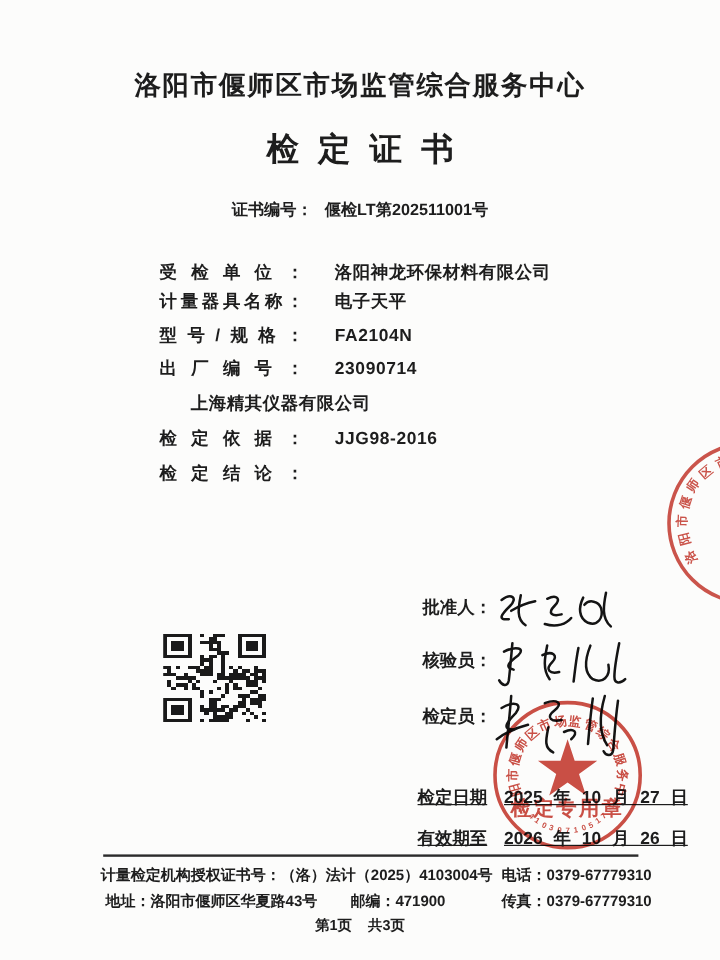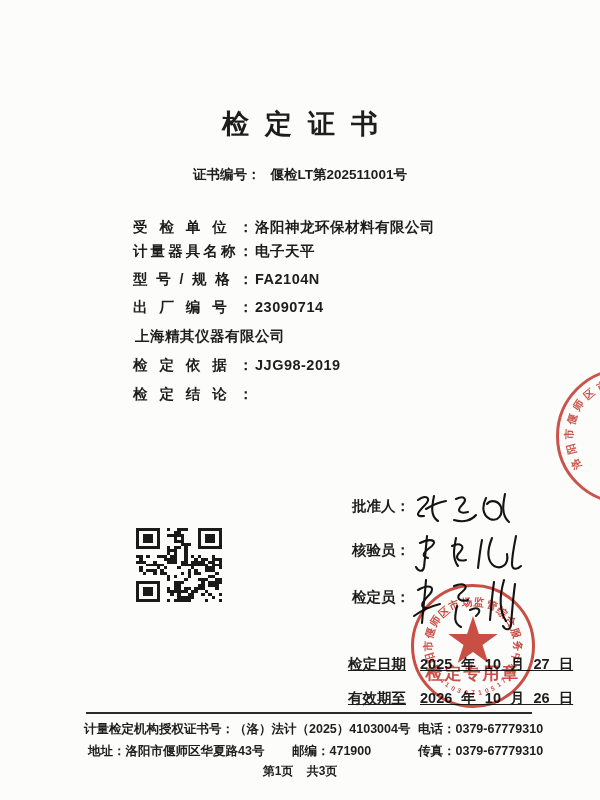--- a/index.html
+++ b/index.html
@@ -21,21 +21,21 @@
   .field-row{position:absolute;left:0;display:flex;align-items:baseline;}
   .field-row:nth-of-type(1){top:218px;}
   .field-row:nth-of-type(2){top:242px;}
   .field-row:nth-of-type(3){top:270px;}
   .field-row:nth-of-type(4){top:298px;}
   .field-row:nth-of-type(5){top:327px;}
   .field-row:nth-of-type(6){top:356px;}
   .field-row:nth-of-type(7){top:385px;}
   .field-label{display:inline-block;width:120px;font-weight:bold;font-size:14.5px;
     text-align:justify;text-align-last:justify;text-justify:inter-character;}
-  .field-value{margin-left:2px;font-weight:bold;font-size:14.5px;letter-spacing:0.5px;}
+  .field-value{margin-left:26px;font-weight:bold;font-size:14.5px;letter-spacing:0.5px;}
 
   .qr{position:absolute;left:136px;top:528px;}
 
   .sig-label{position:absolute;left:352px;font-size:14.5px;font-weight:bold;}
   .sig-label.s1{top:497px;} .sig-label.s2{top:541px;} .sig-label.s3{top:588px;}
   .sig{position:absolute;}
   .sig path{stroke:#141414;stroke-width:2.1;fill:none;stroke-linecap:round;stroke-linejoin:round;}
   .sig.g1{left:410px;top:490px;}
   .sig.g2{left:410px;top:533px;}
   .sig.g3{left:410px;top:575px;}
@@ -63,20 +63,21 @@
   .f-zip{left:292px;top:743px;text-align:right;}
   .f-fax{left:418px;top:743px;}
   .page-num{position:absolute;left:0;right:0;top:763px;text-align:center;
     font-size:12px;font-weight:bold;word-spacing:10px;}
 </style>
 </head>
 <body>
 
 <div class="page">
 
+  <div class="org-title">洛阳市偃师区市场监管综合服务中心</div>
   <div class="doc-title">检定证书</div>
 
   <div class="cert-no">
     <span>证书编号：</span><span class="val">偃检LT第202511001号</span>
   </div>
 
   <div class="fields">
     <div class="field-row">
       <span class="field-label">受检单位：</span>
       <span class="field-value">洛阳神龙环保材料有限公司</span>
@@ -91,21 +92,21 @@
     </div>
     <div class="field-row">
       <span class="field-label">出厂编号：</span>
       <span class="field-value">23090714</span>
     </div>
     <div class="field-row">
       <span class="field-value">上海精其仪器有限公司</span>
     </div>
     <div class="field-row">
       <span class="field-label">检定依据：</span>
-      <span class="field-value">JJG98-2019</span>
+      <span class="field-value">JJG98-2016</span>
     </div>
     <div class="field-row">
       <span class="field-label">检定结论：</span>
     </div>
   </div>
 
   <svg id="qr" class="qr" width="86" height="74" viewBox="0 0 25 25" preserveAspectRatio="none" shape-rendering="crispEdges">
       <rect x="9" y="0" width="1" height="1" fill="#1a1a1a"></rect>
       <rect x="12" y="0" width="1" height="1" fill="#1a1a1a"></rect>
       <rect x="13" y="0" width="1" height="1" fill="#1a1a1a"></rect>

